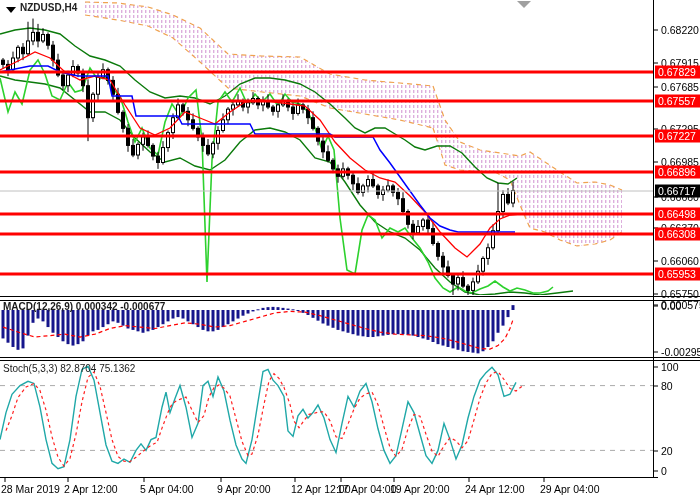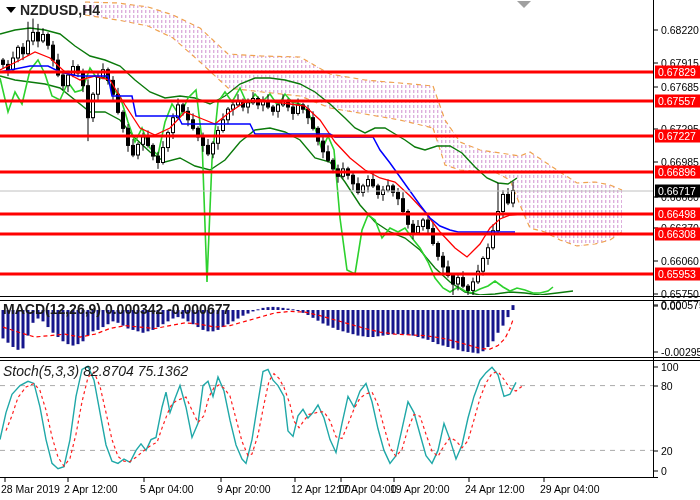--- a/index.html
+++ b/index.html
@@ -1,25 +1,25 @@
 <!DOCTYPE html>
 <html><head>
 <meta charset="utf-8">
 <style>
   html,body{margin:0;padding:0;background:#fff;}
   #wrap{position:relative;width:700px;height:500px;background:#fff;overflow:hidden;
         font-family:"Liberation Sans",sans-serif;}
   svg{position:absolute;left:0;top:0;}
-  .overlay-label{position:absolute;font-size:14px;color:#1a1a1a;white-space:nowrap;text-align:right;}
+  .overlay-label{position:absolute;font-size:10px;color:#1a1a1a;white-space:nowrap;text-align:right;}
   #symbol{left:20px;top:2px;font-weight:bold;color:#222;}
   #symbol-tri{position:absolute;left:6px;top:7px;width:0;height:0;
       border-left:5px solid transparent;border-right:5px solid transparent;
       border-top:6px solid #000;}
   #macd-label{left:3px;top:301px;font-weight:bold;}
-  #stoch-label{left:3px;top:363px;font-style:italic;}
+  #stoch-label{left:3px;top:363px;}
 </style>
 </head>
 <body>
 
 <div id="wrap">
   <svg id="chart-svg" width="700" height="500">
       <defs>
         <clipPath id="clip-main">
           <rect x="0" y="0" width="653" height="295"></rect>
         </clipPath>

